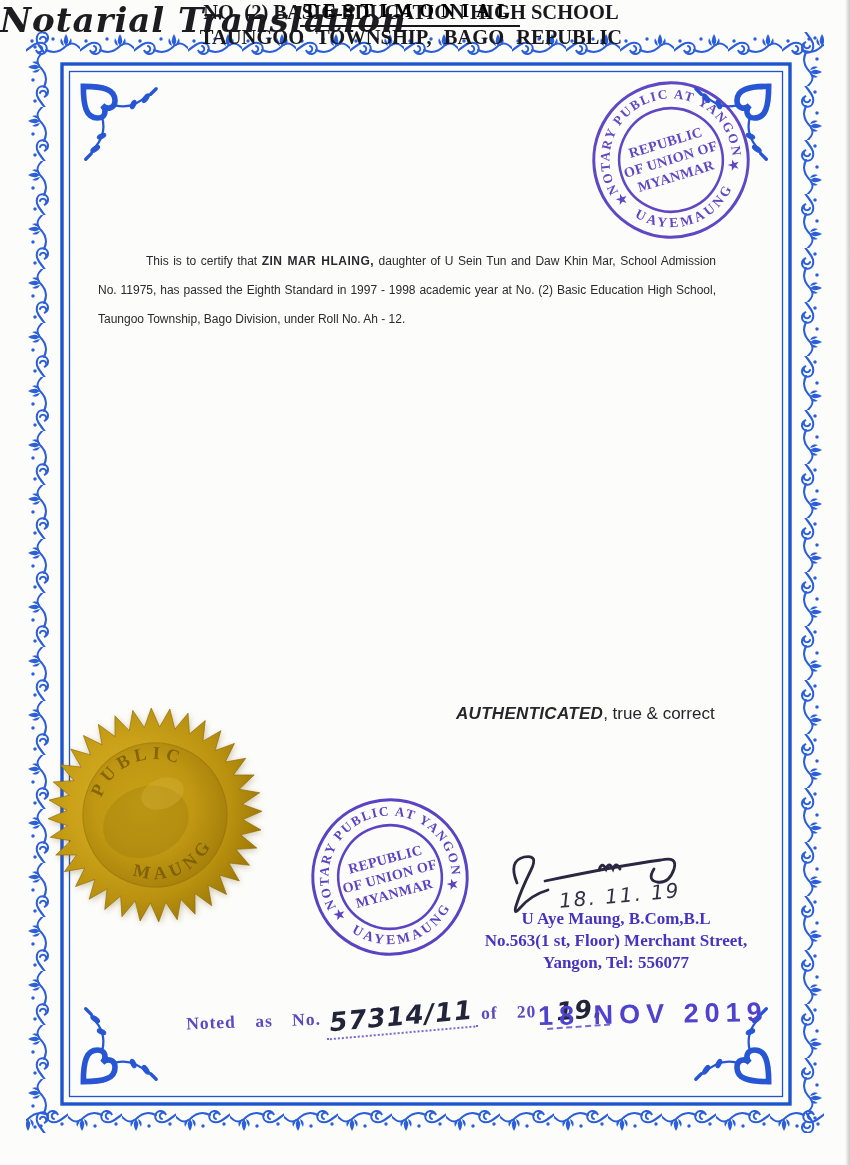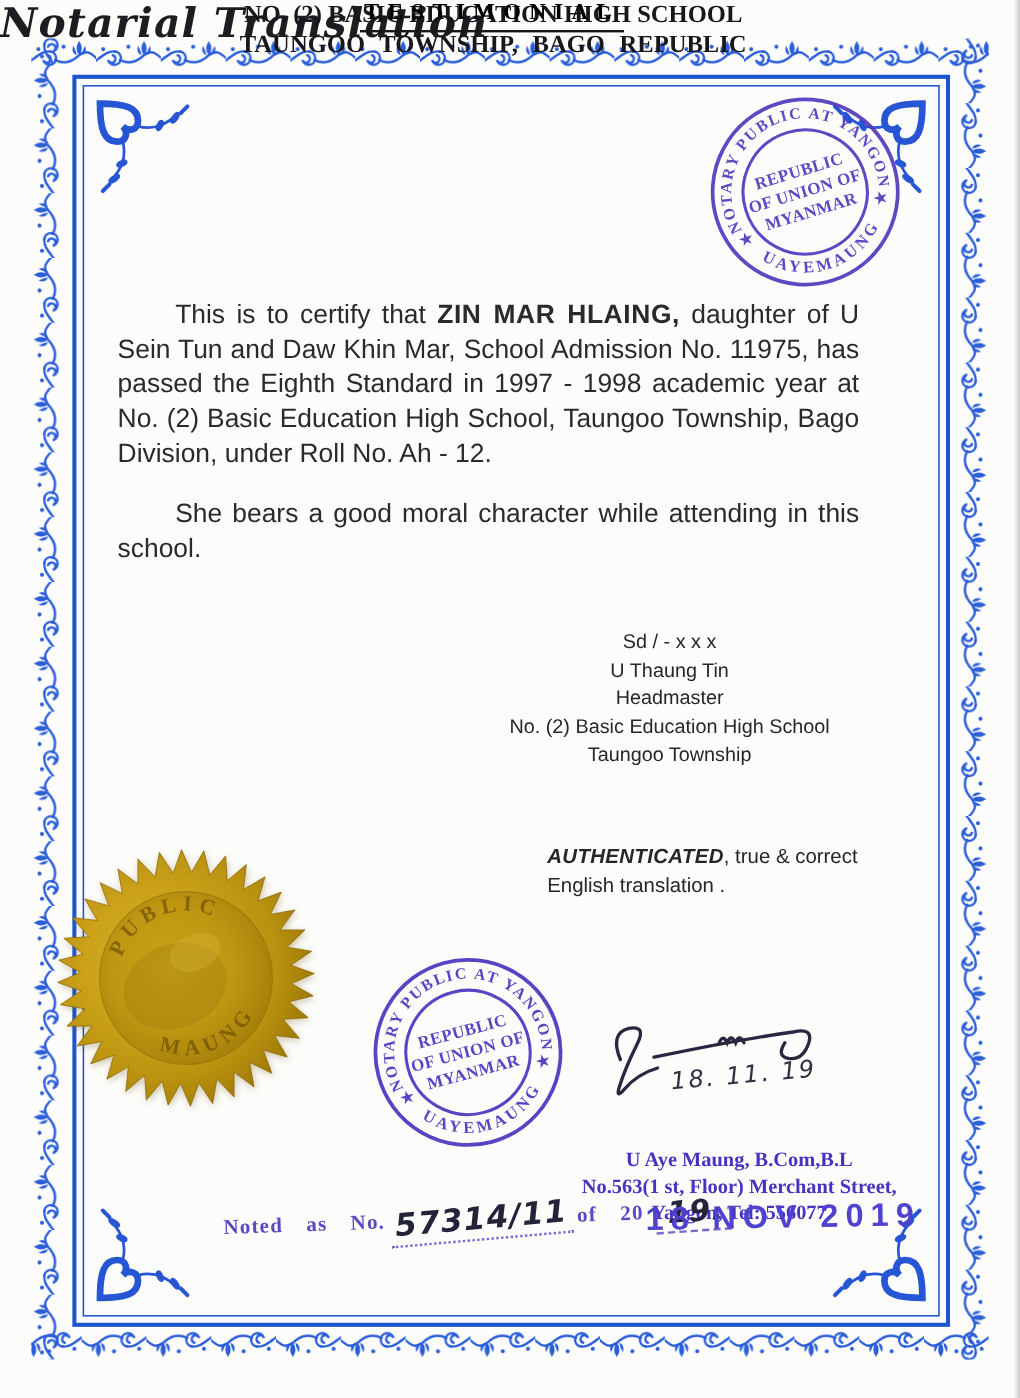--- a/index.html
+++ b/index.html
@@ -22,21 +22,21 @@
     line-height:25px; color:#17171c;
   }
   .school-lines .l2{word-spacing:7px;}
   .testimonial-wrap{left:0; top:184; width:820px; text-align:center;}
   .testimonial{
     display:inline-block; font-family:"Liberation Serif",serif; font-weight:bold;
     font-size:19px; letter-spacing:7px; color:#000000;
     border-bottom:2.5px solid #17171c; padding:0 3px 3px 3px;
   }
   
-  .paras{left:98px; top:247px; width:618px; font-size:22px; line-height:29px;
+  .paras{left:98px; top:247px; width:618px; font-size:12px; line-height:29px;
     color:#2a2a2e; text-align:justify;}
   .paras p{margin:0 0 21px 0; text-indent:48px;}
   .paras b{letter-spacing:.5px;}
   
   .sig-block{left:410px; top:524px; width:296px; text-align:center;
     font-size:16.5px; line-height:23.5px; color:#26262b;}
   
   .auth{left:456px; top:702px; width:272px; font-size:17px; line-height:24px; color:#26262b;}
   .auth .word{font-style:italic; font-weight:bold; letter-spacing:.3px;}
   
@@ -52,21 +52,21 @@
   .gold-seal{left:44px; top:704px; width:222px; height:222px;
     filter:drop-shadow(1px 2px 3px rgba(120,95,20,.35));}
   .gold-seal text{font-family:"Liberation Serif",serif; font-weight:bold;
     font-size:18px; letter-spacing:5px; fill:#6e5204; opacity:.72; text-anchor:middle;}
   
   .sign-svg{left:503px; top:843px; width:218px; height:74px;}
   .hw-date{font-family:"DejaVu Sans",sans-serif; font-style:italic;
     font-size:20px; letter-spacing:2px; fill:#322f45;}
   .notary-info{left:468px; top:908px; width:296px; text-align:center;
     font-family:"Liberation Serif",serif; font-weight:bold; font-size:17px;
-    line-height:22px; color:#4733c0;margin-top:48px;}
+    line-height:22px; color:#4733c0;}
   
   .noted-line{left:186px; top:998px; display:flex; align-items:baseline;
     transform:rotate(-2deg); color:#5b49c2;
     font-family:"Liberation Serif",serif; font-weight:bold; font-size:17.5px;
     letter-spacing:1px; word-spacing:14px;}
   .hw-num{display:inline-block; font-family:"DejaVu Sans",sans-serif; font-style:italic;
     font-size:26px; color:#23243a; letter-spacing:1px; word-spacing:0;
     border-bottom:2px dotted #7a68d0; padding:0 4px 1px 4px;
     transform:rotate(-3deg) translateY(3px); margin:0 4px;}
   .hw-year{display:inline-block; font-family:"DejaVu Sans",sans-serif; font-style:italic;
@@ -163,34 +163,25 @@
         <text class="star" x="145" y="113">★</text>
         <text class="ctr" x="85" y="71">REPUBLIC</text>
         <text class="ctr" x="85" y="89">OF UNION OF</text>
         <text class="ctr" x="85" y="107">MYANMAR</text>
       </g>
     </svg>
   </div>
 
   <div class="abs paras">
     <p><span>This is to certify that </span><b>ZIN MAR HLAING,</b><span> daughter of U Sein Tun and Daw Khin Mar, School Admission No. 11975, has passed the Eighth Standard in 1997 - 1998 academic year at No. (2) Basic Education High School, Taungoo Township, Bago Division, under Roll No. Ah - 12.</span></p>
-    <p>She bears a good moral character while attending in this school.</p>
-  </div>
-
-  <div class="abs sig-block">
-    <div>Sd / - x x x</div>
-    <div>U Thaung Tin</div>
-    <div>Headmaster</div>
-    <div>No. (2) Basic Education High School</div>
-    <div>Taungoo Township</div>
-  </div>
+  </div>
+
 
   <div class="abs auth">
     <div><span class="word">AUTHENTICATED</span><span>, true &amp; correct</span></div>
-    <div>English translation .</div>
   </div>
 
   <div class="abs gold-seal">
     <svg width="222" height="222" viewBox="0 0 222 222">
       <defs>
         <radialGradient id="goldG" cx="42%" cy="40%" r="72%">
           <stop offset="0%" stop-color="#d8b52e"></stop>
           <stop offset="40%" stop-color="#caa118"></stop>
           <stop offset="65%" stop-color="#b9910f"></stop>
           <stop offset="85%" stop-color="#a07a08"></stop>

